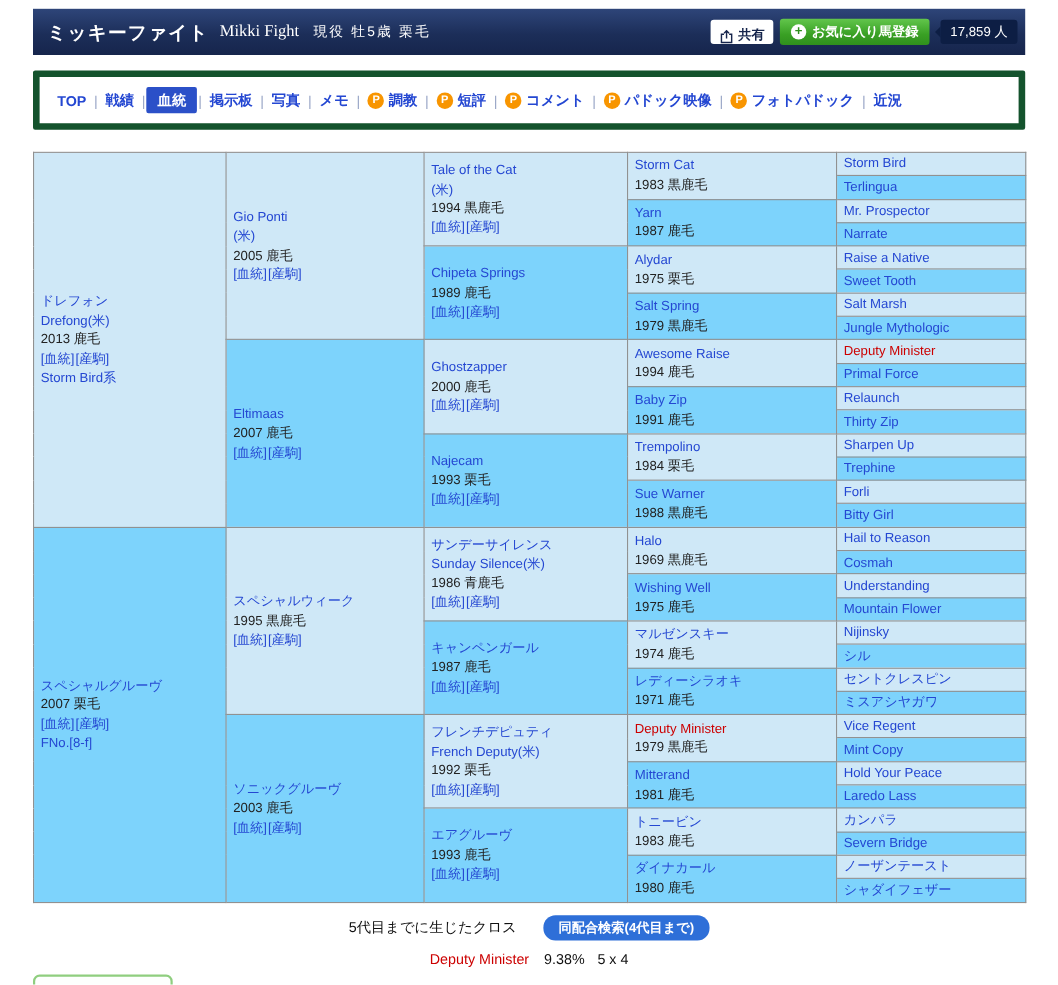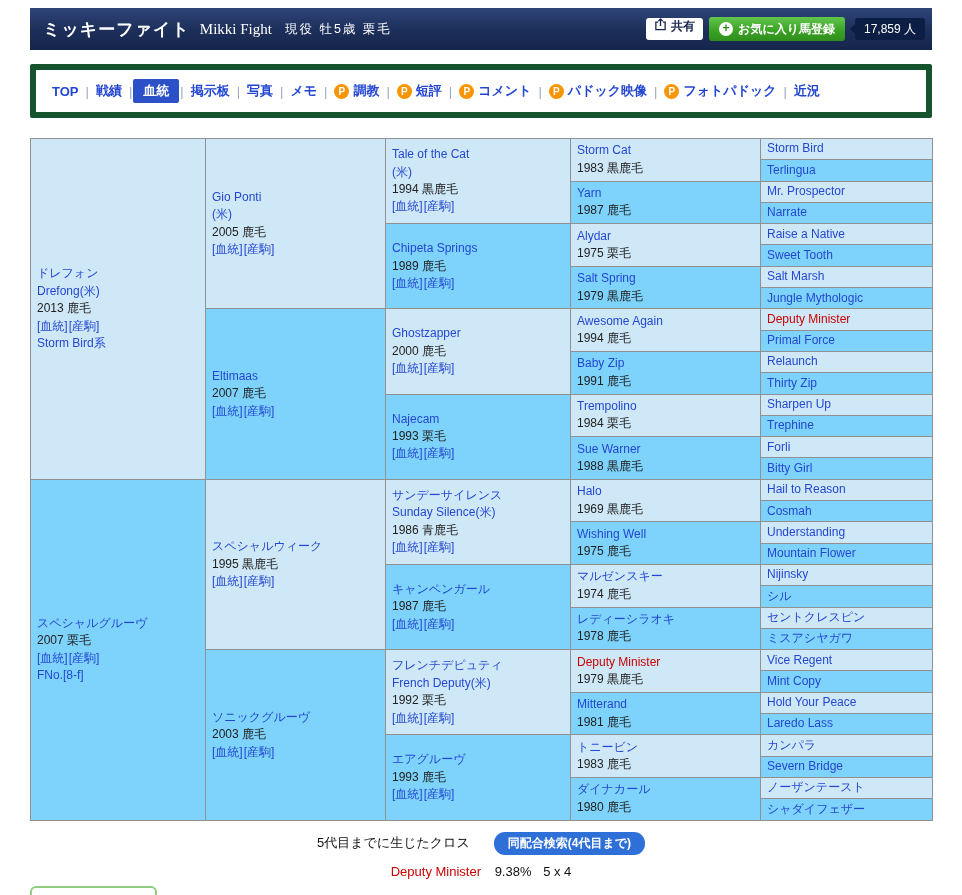--- a/index.html
+++ b/index.html
@@ -8,21 +8,21 @@
   .page { width:902px; margin:8px 30px 0 30px; }
 
   
   .titlebar { height:42px; background:linear-gradient(180deg,#2e4579 0%,#1c2e59 55%,#16254c 100%);
               display:flex; align-items:center; padding:0 7px 0 13px; }
   .horse-name { color:#fff; font-size:17px; font-weight:bold; letter-spacing:1px; }
   .horse-en { color:#fff; font-size:15px; font-family:"Liberation Serif","DejaVu Serif",serif; margin-left:10px; }
   .horse-status { color:#fff; font-size:12.5px; margin-left:13px; letter-spacing:2px; }
   .titlebar-right { margin-left:auto; display:flex; align-items:center; gap:6px; }
   button { border:none; font:inherit; cursor:pointer; background:none; }
-  .share-btn { background:#fff; border-radius:3px; height:22px; display:flex; align-items:flex-start; gap:4px;
+  .share-btn { background:#fff; border-radius:3px; height:22px; display:flex; align-items:flex-end; gap:4px;
                padding:0 8px; font-size:12px; font-weight:bold; color:#16254c; }
   .share-btn svg { display:block; }
   .fav-btn { background:linear-gradient(180deg,#62c64c 0%,#39a024 60%,#2f8f1d 100%); border-radius:3px; height:24px;
              display:flex; align-items:center; gap:5px; padding:0 10px; color:#fff; font-size:12px; font-weight:bold; }
   .plus-icon { width:14px; height:14px; border-radius:50%; background:#fff; color:#2f8f1d;
                font-weight:bold; font-size:12px; line-height:13px; text-align:center; display:inline-block; }
   .count-badge { position:relative; background:#0d1e44; color:#fff; font-size:12px; font-weight:normal;
                  border-radius:3px; height:22px; display:flex; align-items:center; padding:0 9px; margin-left:4px; }
   .count-badge::before { content:""; position:absolute; left:-5px; top:50%; transform:translateY(-50%);
                  border-top:5px solid transparent; border-bottom:5px solid transparent; border-right:5px solid #0d1e44; }
@@ -215,21 +215,21 @@
             <div class="line"><a class="hlink" href="#">Eltimaas</a></div>
             <div class="line detail">2007 鹿毛</div>
             <div class="line cell-links"><a class="hlink" href="#">[血統]</a><a class="hlink" href="#">[産駒]</a></div>
           </td>
           <td class="cell male" rowspan="4">
             <div class="line"><a class="hlink" href="#">Ghostzapper</a></div>
             <div class="line detail">2000 鹿毛</div>
             <div class="line cell-links"><a class="hlink" href="#">[血統]</a><a class="hlink" href="#">[産駒]</a></div>
           </td>
           <td class="cell male" rowspan="2">
-            <div class="line"><a class="hlink" href="#">Awesome Again</a></div>
+            <div class="line"><a class="hlink" href="#">Awesome Raise</a></div>
             <div class="line detail">1994 鹿毛</div>
           </td>
           <td class="cell male" rowspan="1">
             <div class="line"><a class="hlink red" href="#">Deputy Minister</a></div>
           </td>
         </tr>
         <tr>
           <td class="cell female" rowspan="1">
             <div class="line"><a class="hlink" href="#">Primal Force</a></div>
           </td>
@@ -341,21 +341,21 @@
           </td>
         </tr>
         <tr>
           <td class="cell female" rowspan="1">
             <div class="line"><a class="hlink" href="#">シル</a></div>
           </td>
         </tr>
         <tr>
           <td class="cell female" rowspan="2">
             <div class="line"><a class="hlink" href="#">レディーシラオキ</a></div>
-            <div class="line detail">1978 鹿毛</div>
+            <div class="line detail">1971 鹿毛</div>
           </td>
           <td class="cell male" rowspan="1">
             <div class="line"><a class="hlink" href="#">セントクレスピン</a></div>
           </td>
         </tr>
         <tr>
           <td class="cell female" rowspan="1">
             <div class="line"><a class="hlink" href="#">ミスアシヤガワ</a></div>
           </td>
         </tr>

